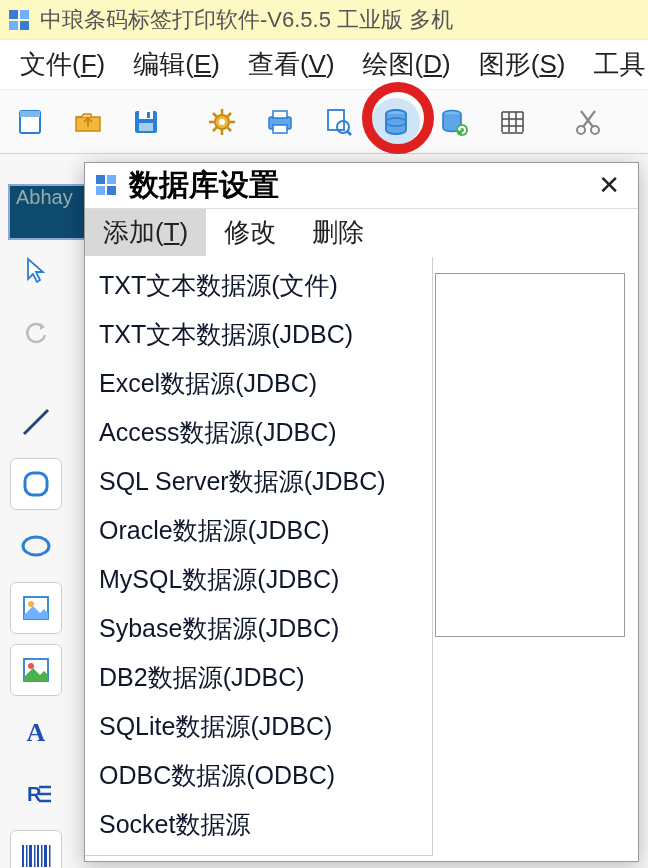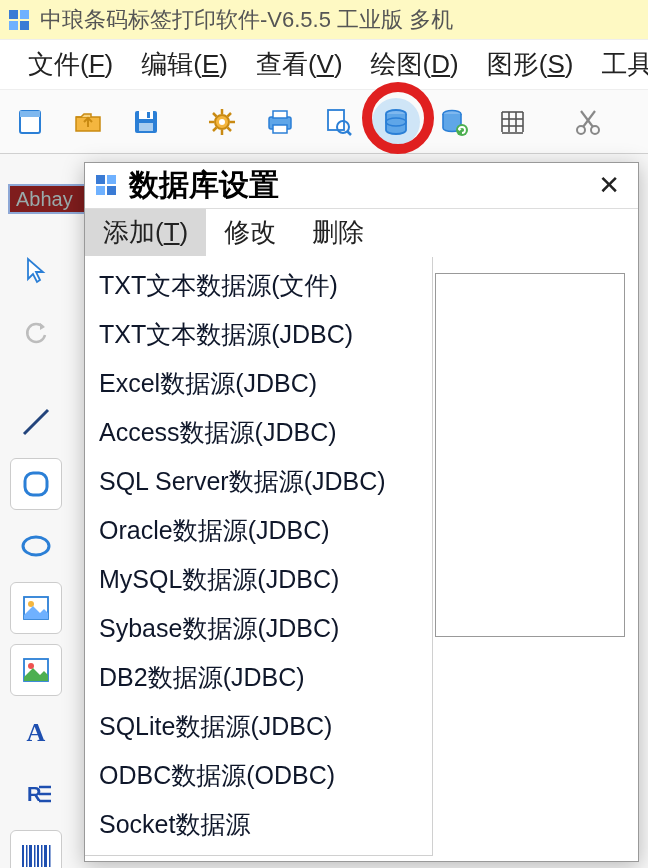--- a/index.html
+++ b/index.html
@@ -27,21 +27,21 @@
       justify-content: center;
     }
     .titlebar .title {
       color: #555;
       font-size: 22px;
     }
     .menubar {
       height: 50px;
       display: flex;
       align-items: center;
-      padding: 0 14px;
+      padding: 0 6px;
       gap: 0;
       border-bottom: 1px solid #eee;
     }
     .menubar .menu-item {
       font-size: 26px;
       color: #222;
       padding: 6px 14px;
       cursor: pointer;
       white-space: nowrap;
     }
@@ -84,27 +84,26 @@
       left: 0;
       right: 0;
       bottom: 0;
       background: #f7f7f7;
     }
     .doc-tab {
       position: absolute;
       left: 8px;
       top: 30px;
       width: 78px;
-      height: 30px;
+      height: 56px;
       border: 2px solid #8ea8d6;
-      background: #7f1d1d;
+      background: #0c4a6e;
       color: #9aa;
       font-size: 20px;
       display: flex;
-      align-items: center;
       padding: 0 6px;
     }
     .side-toolbar {
       position: absolute;
       top: 90px;
       left: 10px;
       width: 58px;
       display: flex;
       flex-direction: column;
       gap: 10px;

